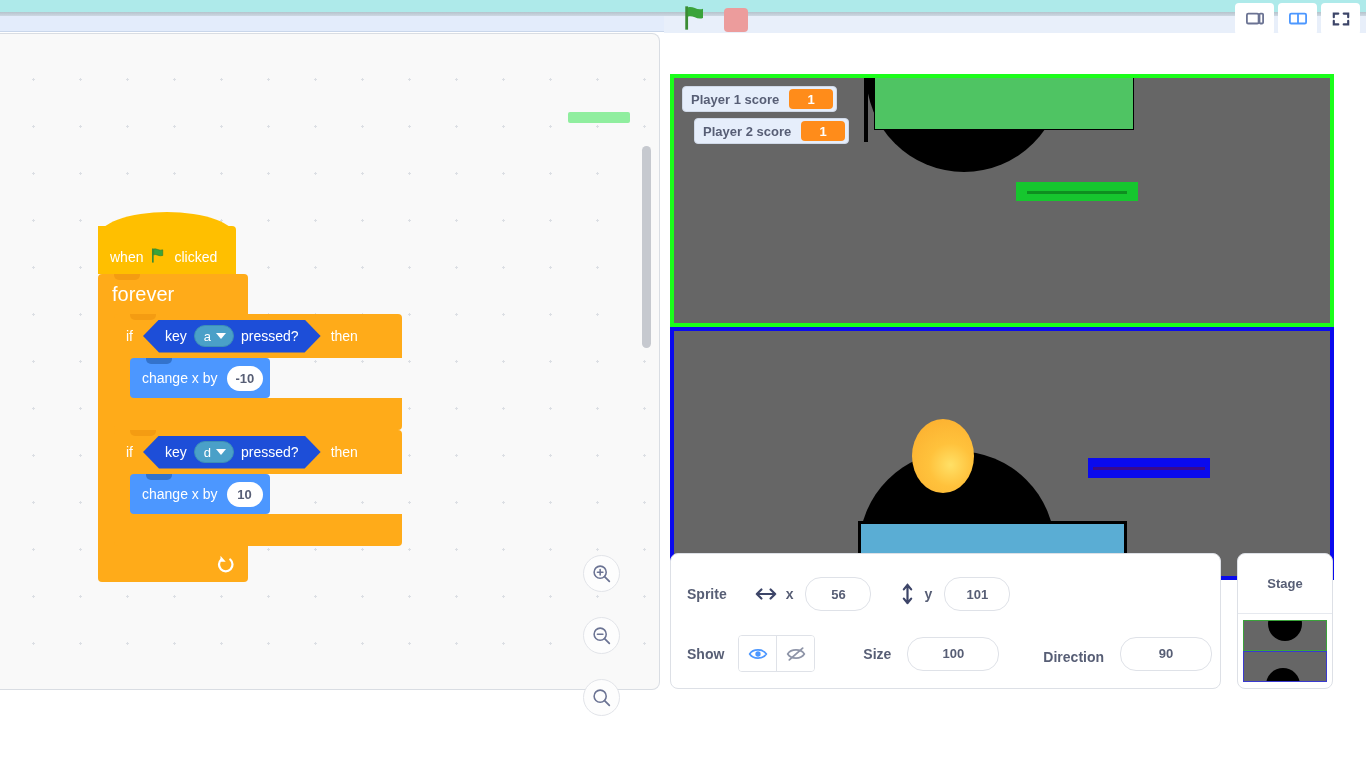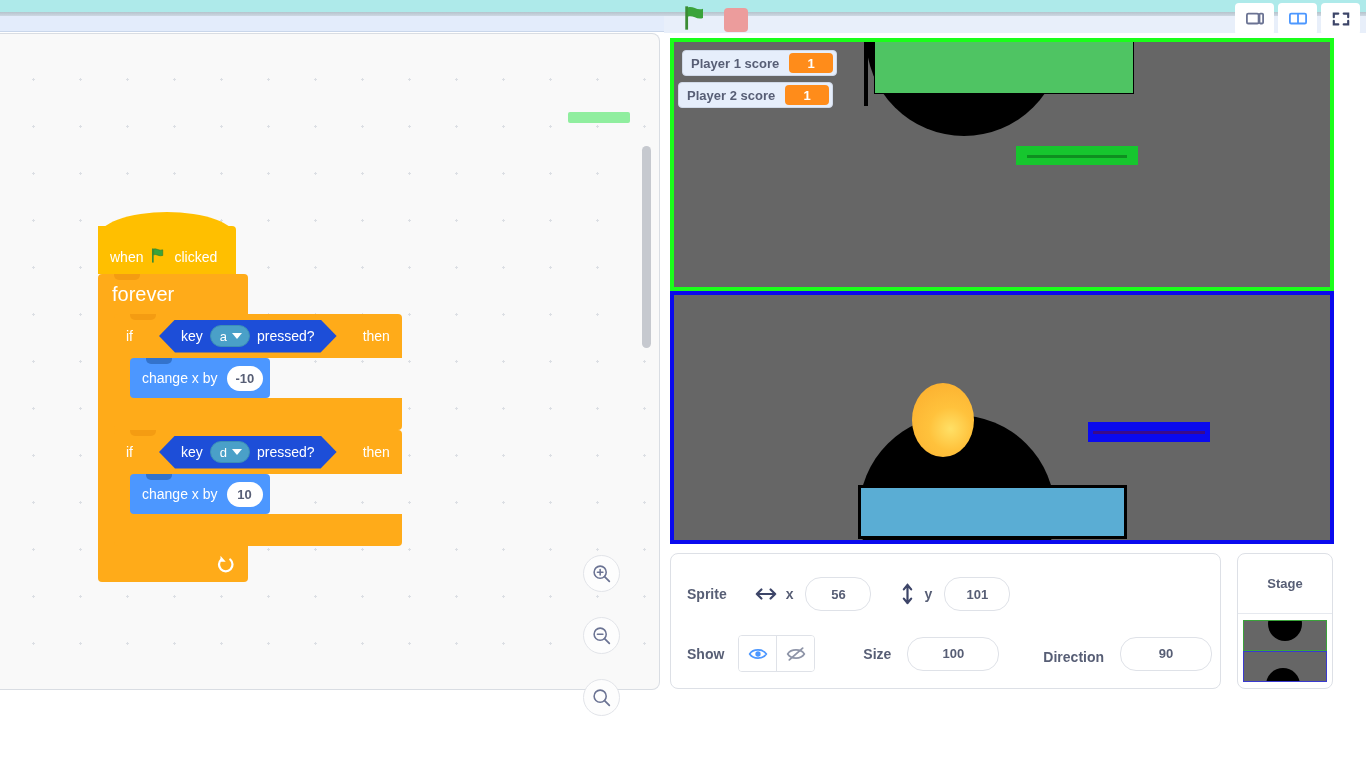--- a/index.html
+++ b/index.html
@@ -83,21 +83,21 @@
   }
   .loop-arrow {
     position: absolute; right: 14px; top: 9px; width: 18px; height: 18px;
   }
 
   
   .c-if { position: relative; width: 288px; margin-left: 0; }
   .if-head {
     position: relative; background: #ffab19; height: 44px; width: 288px;
     border-radius: 4px 4px 0 0;
-    display: flex; align-items: center; gap: 26px; padding-left: 12px;
+    display: flex; align-items: center; gap: 10px; padding-left: 12px;
     color: #fff; font-size: 14px;
   }
   .if-body { background: #ffab19; width: 152px; padding-left: 16px; position: relative; }
   .if-foot { background: #ffab19; width: 288px; height: 32px; border-radius: 0 0 4px 4px; position: relative; }
 
   
   .bool {
     position: relative; height: 33px; background: #1d4ed8;
     display: flex; align-items: center; gap: 7px;
     padding: 0 22px; color: #fff; font-size: 14px;
@@ -156,21 +156,21 @@
   .size-btn {
     width: 39px; height: 32px; background: #fff; border-radius: 4px;
     display: flex; align-items: center; justify-content: center;
   }
 
   .stage-wrap {
     position: absolute; left: 670px; top: 38px; width: 664px; height: 507px;
   }
   .half-stage {
     position: absolute; left: 0; width: 664px; height: 253px;
-    background: #666666; overflow: hidden;
+    background: #666666; overflow: hidden; margin-top: 36px;
   }
   .half-top { top: 0; border: 4px solid #1afe1a; }
   .half-bot { top: 253px; border: 4px solid #0a0aee; }
 
   .score-readout {
     position: absolute; display: flex; align-items: center;
     background: #e6eefb; border: 1px solid #d0d9e8; border-radius: 4px;
     height: 26px; padding: 0 3px 0 8px; gap: 10px; z-index: 5;
   }
   .score-label { color: #575e75; font-size: 13px; font-weight: bold; white-space: nowrap; }
@@ -387,21 +387,21 @@
     <div class="half-stage half-top">
       <div class="ball-black" style="left:192px; top:-102px; width:196px; height:196px;"></div>
       <div class="green-band" style="left:200px; top:-4px; width:260px; height:56px;"></div>
       <div class="tick-mark" style="left:190px; top:0; height:64px;"></div>
       <div class="paddle-green" style="left:342px; top:104px; width:122px; height:19px;"></div>
 
       <div class="score-readout" style="left:8px; top:8px;">
         <span class="score-label">Player 1 score</span>
         <span class="score-value">1</span>
       </div>
-      <div class="score-readout" style="left:4px; top:40px;">
+      <div class="score-readout" style="left:20px; top:40px;">
         <span class="score-label">Player 2 score</span>
         <span class="score-value">1</span>
       </div>
     </div>
 
     <div class="half-stage half-bot">
       <div class="ball-black" style="left:185px; top:120px; width:196px; height:196px;"></div>
       <div class="ball-orange" style="left:238px; top:88px; width:62px; height:74px;"></div>
       <div class="paddle-blue" style="left:414px; top:127px; width:122px; height:20px;"></div>
       <div class="paddle-cyan" style="left:184px; top:190px; width:269px; height:54px;"></div>

